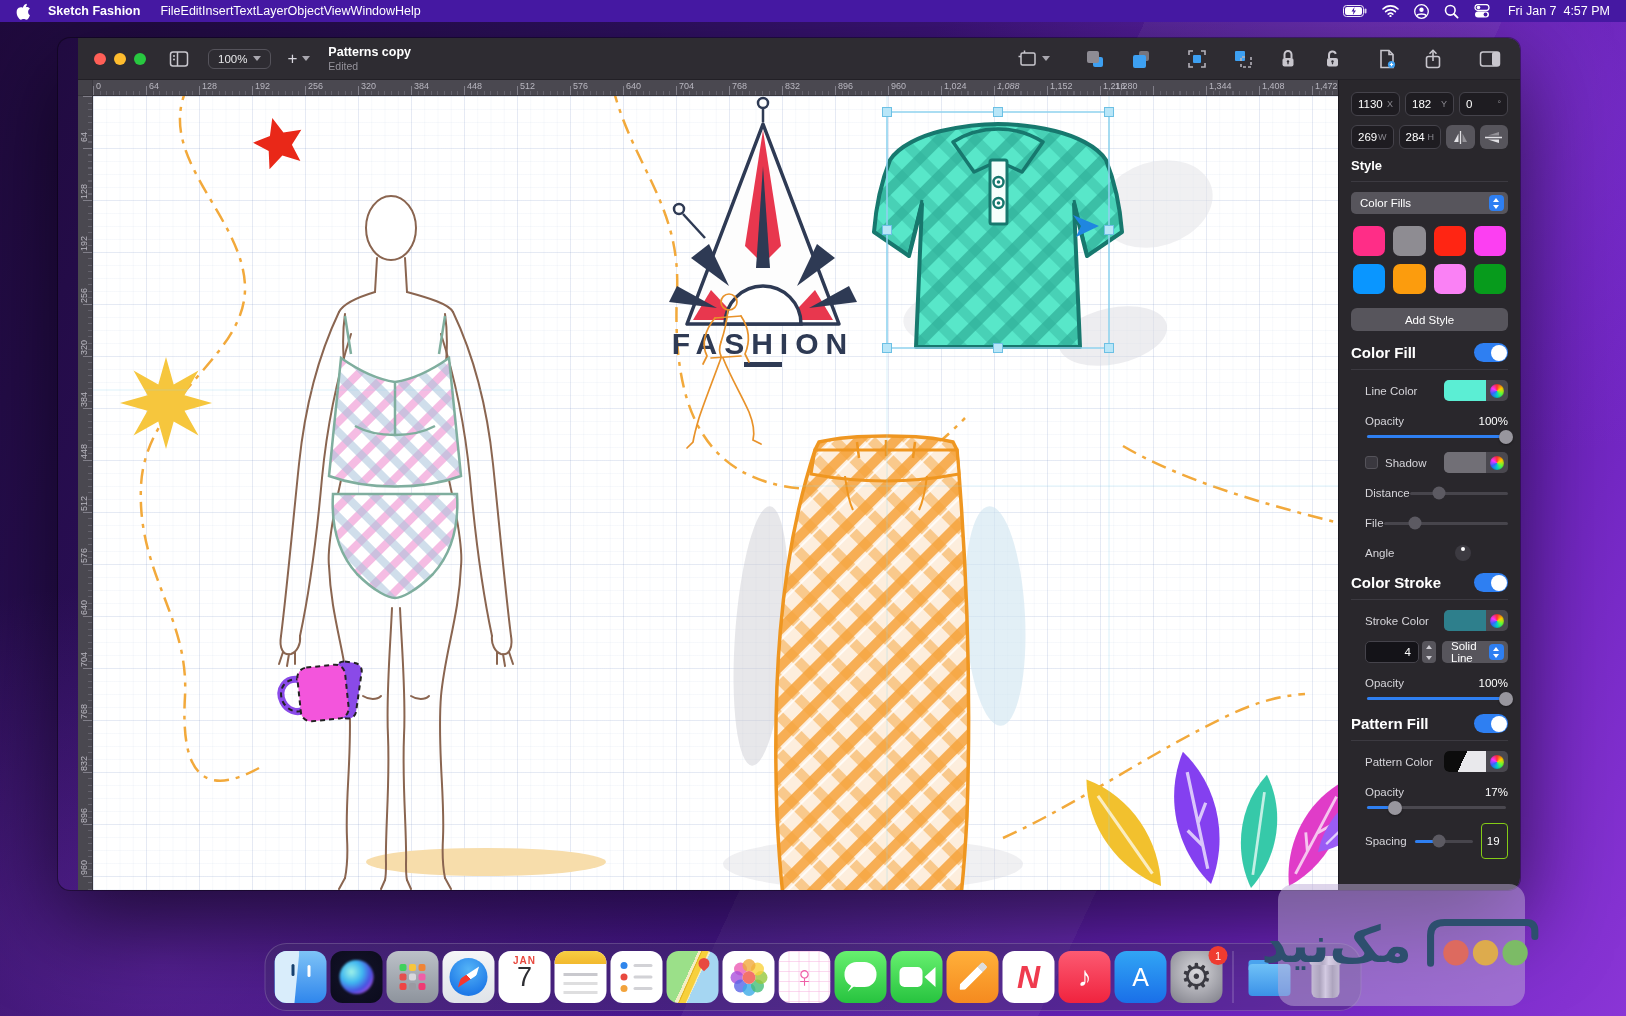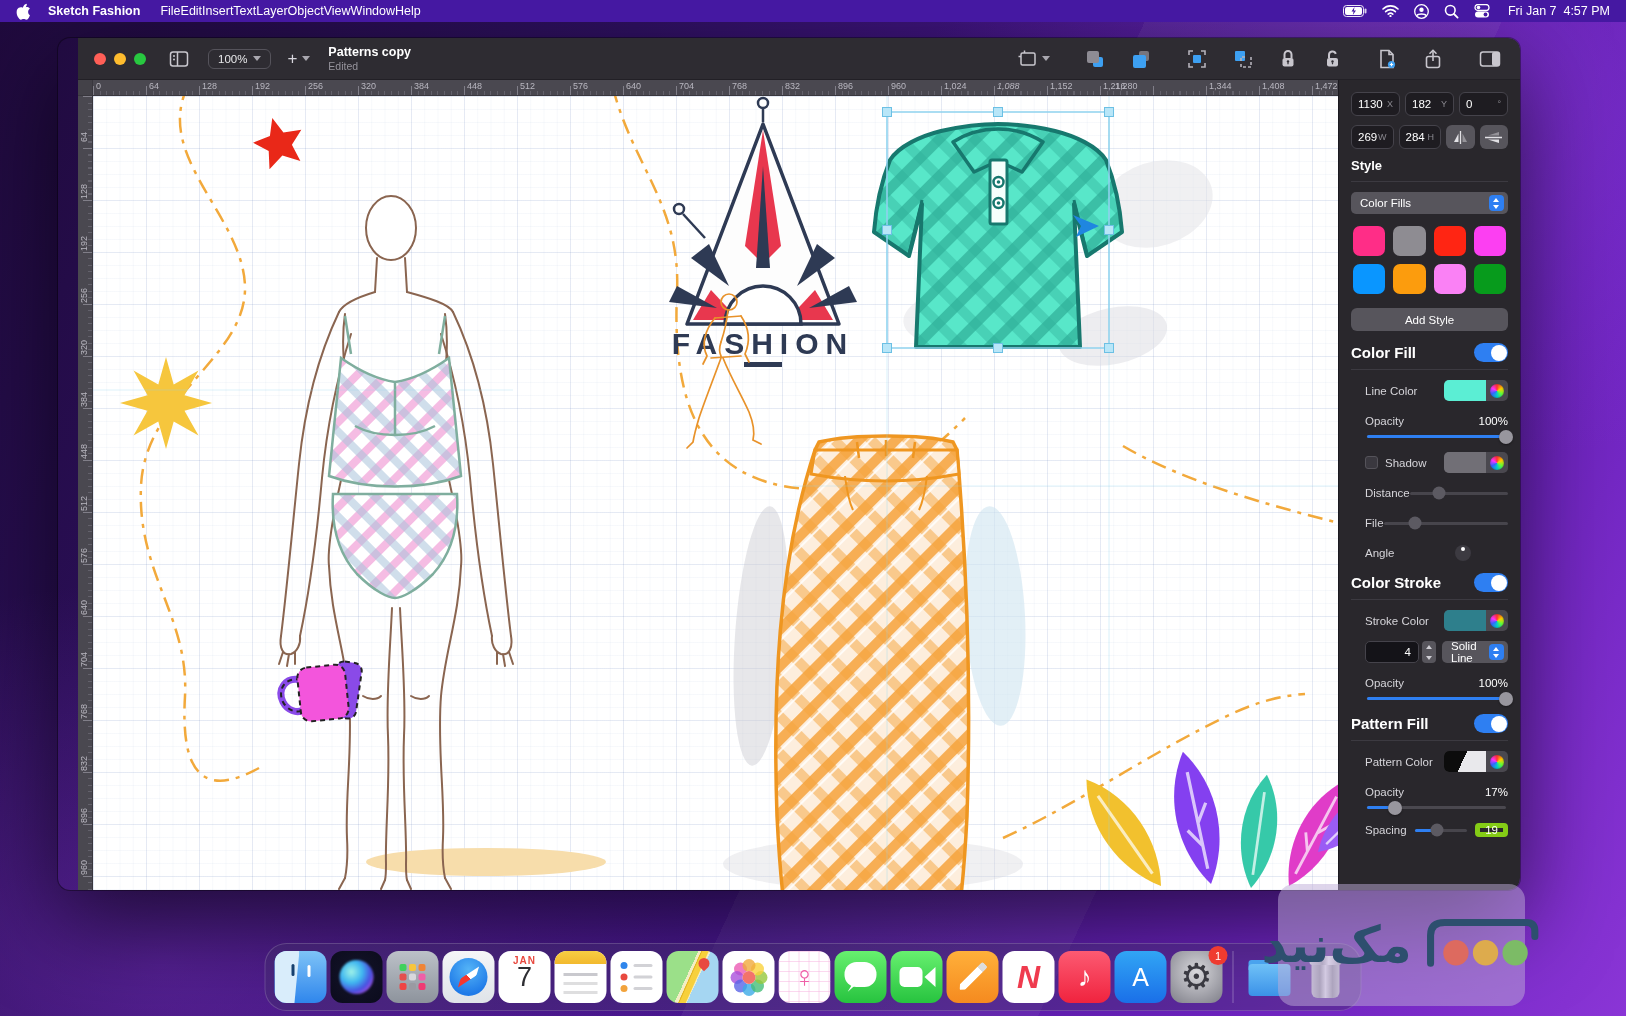--- a/index.html
+++ b/index.html
@@ -108,21 +108,21 @@
   .mini-slider .mknob{ position:absolute; top:50%; transform:translate(-50%,-50%); width:13px; height:13px; border-radius:50%; background:#5c5a62;}
   .angle-knob{ width:16px; height:16px; border-radius:50%; background:#3c3a41; position:relative; margin-left:53px;}
   .angle-knob::before{ content:''; position:absolute; left:50%; top:2px; width:4px; height:4px; margin-left:-2px; border-radius:50%; background:#fff;}
   .numfield{ background:#141318; border:1px solid #45434b; border-radius:5px; width:54px; height:22px; display:flex; align-items:center; justify-content:flex-end; padding:0 7px; color:#fff;}
   .vstepper{ width:14px; height:22px; background:#57555c; border-radius:4px; position:relative; margin:0 6px 0 3px;}
   .vstepper::before,.vstepper::after{ content:''; position:absolute; left:3.5px; border-left:3.5px solid transparent; border-right:3.5px solid transparent;}
   .vstepper::before{ top:3.5px; border-bottom:4.5px solid #cfced4;}
   .vstepper::after{ bottom:3.5px; border-top:4.5px solid #cfced4;}
   .spacing-row{ display:flex; align-items:center; margin-left:14px; gap:8px;}
   .spacing-row .plabel{ color:#d6d5da;}
-  .valbox{ border:5px solid #84cc16; border-radius:4px; width:36px; height:14px; display:flex; align-items:center; padding:0 5px; color:#fff;}
+  .valbox{ border:1px solid #84cc16; border-radius:4px; width:36px; height:36px; display:flex; align-items:center; padding:0 5px; color:#fff;}
 
   
   .dock{ position:absolute; left:50%; bottom:5px; transform:translateX(-50%); z-index:60;
     display:flex; align-items:center; gap:4px; padding:7px 9px; background:rgba(68,48,110,.42);
     border:1px solid rgba(255,255,255,.17); border-radius:22px;}
   .dock-item{ width:52px; height:52px; position:relative;}
   .di{ position:absolute; inset:0; border-radius:12px; overflow:hidden;}
   .di .glyph{ position:absolute; inset:0; display:flex; align-items:center; justify-content:center; font-weight:700;}
   .dock-sep{ width:1px; height:52px; background:rgba(255,255,255,.30); margin:0 6px;}
   .badge{ position:absolute; top:-5px; right:-5px; min-width:19px; height:19px; border-radius:10px; background:#ef3b30; color:#fff;

